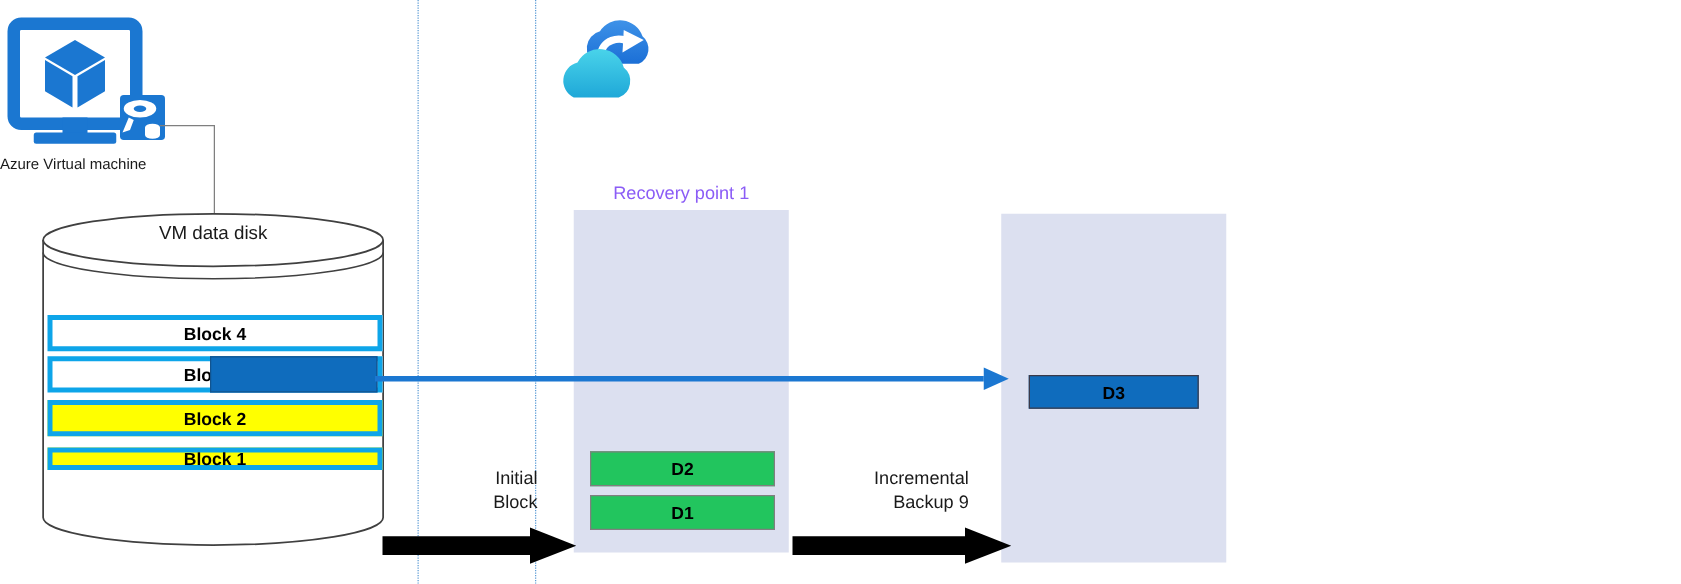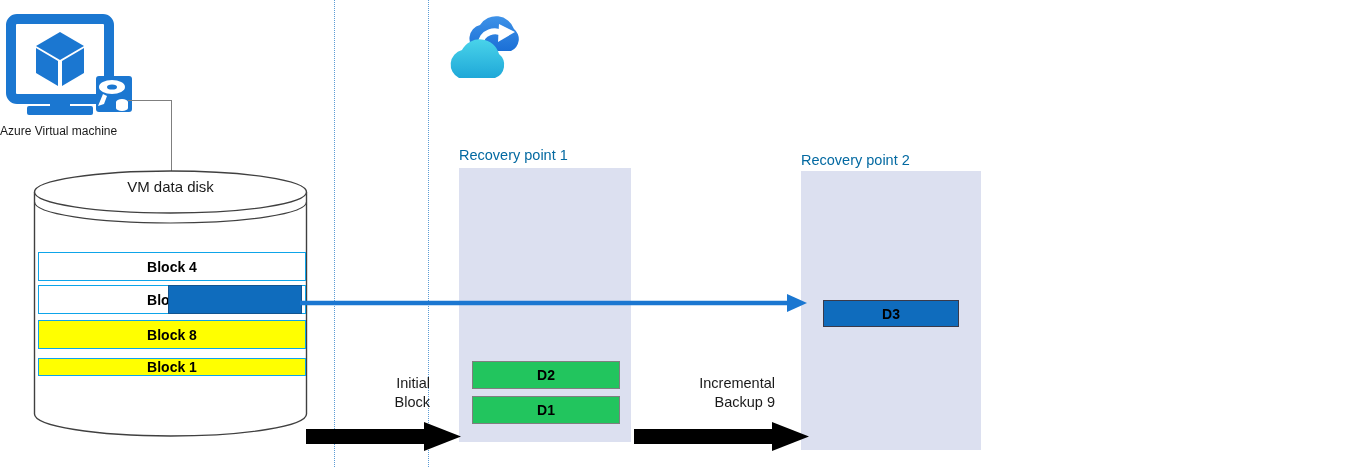--- a/index.html
+++ b/index.html
@@ -19,31 +19,31 @@
 
   
   .conn{position:absolute;border:0;background:#7f7f7f;}
 
   
   .cyl-wrap{position:absolute;left:33px;top:170px;width:275px;height:266px;}
   .cyl-label{position:absolute;left:33px;top:178px;width:275px;text-align:center;
              font-size:15px;color:#1a1a1a;}
 
   
-  .blk{position:absolute;box-sizing:border-box;border:1px solid #0ea5e9;
+  .blk{position:absolute;box-sizing:border-box;border:4px solid #0ea5e9;
        font-size:14px;font-weight:bold;color:#000;
        display:flex;align-items:center;justify-content:center;}
   .blk.white{background:#ffffff;}
   .blk.yellow{background:#ffff00;}
   .blk-overlay{position:absolute;box-sizing:border-box;background:#0F6CBD;
                border:1px solid #12548f;}
 
   
   .rp{position:absolute;background:#dce0f0;}
-  .rp-title{position:absolute;text-align:left;font-size:14.5px;color:#0369a1;
+  .rp-title{position:absolute;text-align:center;font-size:14.5px;color:#8b5cf6;
             white-space:nowrap;}
 
   .dblk{position:absolute;box-sizing:border-box;border:1.5px solid #7f7f7f;
         font-size:14px;font-weight:bold;color:#000;
         display:flex;align-items:center;justify-content:center;}
   .dblk.yellow{background:#22c55e;}
   .dblk.blue{background:#0F6CBD;border-color:#3a3a4a;}
 
   
   .arrow-label{position:absolute;text-align:right;font-size:14.5px;
@@ -100,21 +100,21 @@
       <path d="M1.5,32 A136,21 0 0 0 273.5,32" fill="none" stroke="#404040" stroke-width="1.2"></path>
     </svg>
   </div>
   <div class="cyl-label">VM data disk</div>
 
   <div class="blk white" style="left:38px;top:252px;width:268px;height:29px;">Block 4</div>
 
   <div class="blk white" style="left:38px;top:285px;width:268px;height:29px;">Block 3</div>
   <div class="blk-overlay" style="left:168px;top:285px;width:134px;height:29px;"></div>
 
-  <div class="blk yellow" style="left:38px;top:320px;width:268px;height:29px;">Block 8</div>
+  <div class="blk yellow" style="left:38px;top:320px;width:268px;height:29px;">Block 2</div>
 
   <div class="blk yellow" style="left:38px;top:358px;width:268px;height:18px;">Block 1</div>
 
   <div class="abs" style="left:447px;top:6px;width:82px;height:80px;">
     <svg width="82" height="80" viewBox="0 0 82 80" xmlns="http://www.w3.org/2000/svg">
       <defs>
         <linearGradient id="gBack" x1="0" y1="0" x2="0" y2="1">
           <stop offset="0%" stop-color="#3E92E8"></stop>
           <stop offset="100%" stop-color="#1B6FD6"></stop>
         </linearGradient>
@@ -131,21 +131,20 @@
 
       <path d="M12,72 a15,15 0 0 1 3,-28 a20,20 0 0 1 37,4 a14,14 0 0 1 -4,24 z" fill="url(#gFront)"></path>
     </svg>
   </div>
 
   <div class="rp-title" style="left:459px;top:147px;width:172px;">Recovery point 1</div>
   <div class="rp" style="left:459px;top:168px;width:172px;height:274px;"></div>
   <div class="dblk yellow" style="left:472px;top:361px;width:148px;height:28px;">D2</div>
   <div class="dblk yellow" style="left:472px;top:396px;width:148px;height:28px;">D1</div>
 
-  <div class="rp-title" style="left:801px;top:152px;width:180px;">Recovery point 2</div>
   <div class="rp" style="left:801px;top:171px;width:180px;height:279px;"></div>
   <div class="dblk blue" style="left:823px;top:300px;width:136px;height:27px;text-align:right;">D3</div>
 
   <div class="abs" style="left:300px;top:290px;width:510px;height:26px;">
     <svg width="510" height="26" viewBox="0 0 510 26" xmlns="http://www.w3.org/2000/svg">
       <line x1="0" y1="13" x2="487" y2="13" stroke="#1B77D1" stroke-width="4.5"></line>
       <polygon points="487,4 507,13 487,22" fill="#1B77D1"></polygon>
     </svg>
   </div>
 

